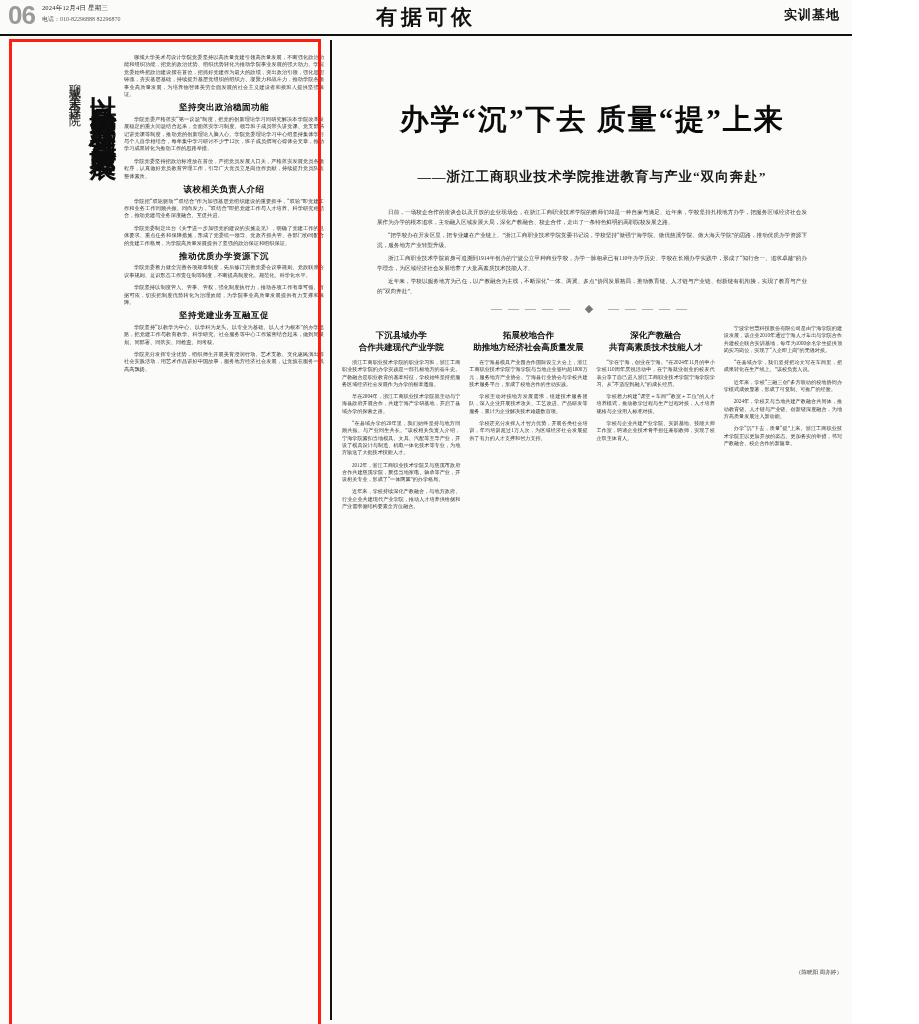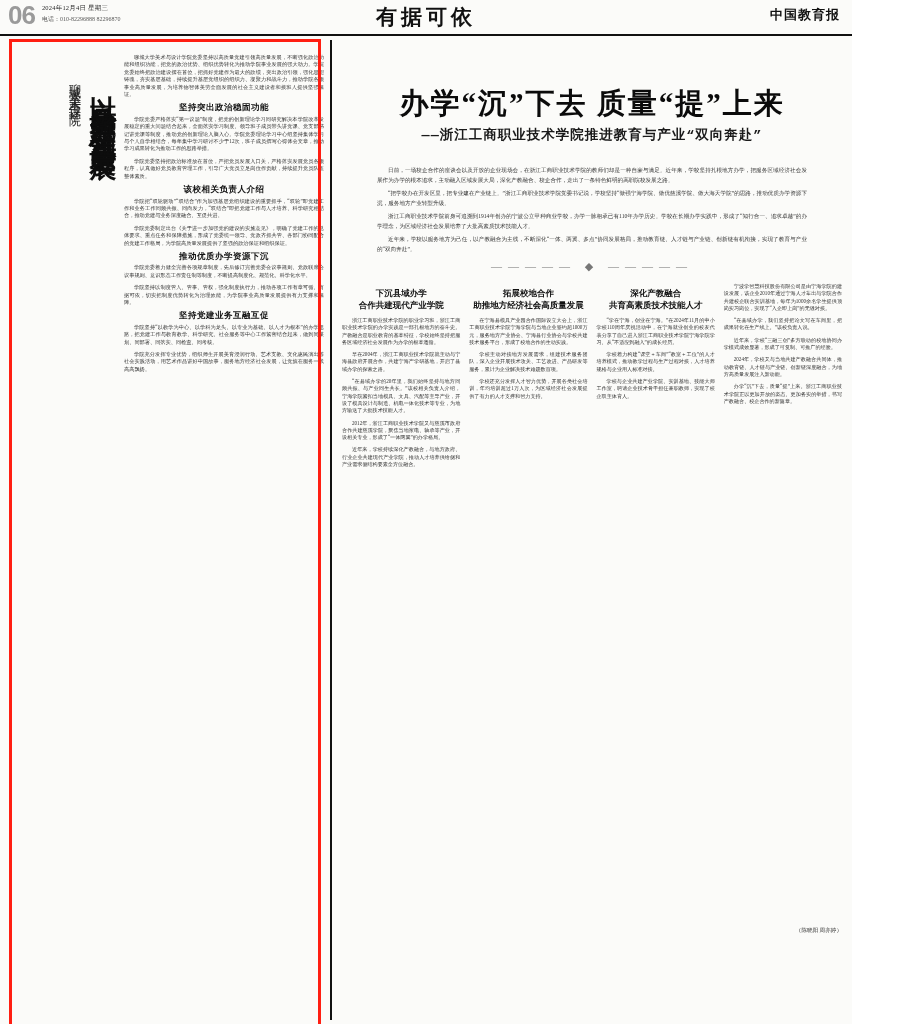--- a/index.html
+++ b/index.html
@@ -104,21 +104,21 @@
     z-index: 5;
   }
   .divider-v {
     width: 2px;
     background: #111;
     margin: 4px 0 4px 0;
   }
   .right-pane {
     flex: 1;
     box-sizing: border-box;
-    padding: 4px 10px 4px 10px;
+    padding: 20px 10px 4px 10px;
     position: relative;
   }
 
   
   .left-inner {
     display: flex;
     height: 100%;
     box-sizing: border-box;
     margin-top: 8px;
   }
@@ -185,23 +185,22 @@
     font-size: 29px;
     font-weight: bold;
     letter-spacing: 2px;
     color: #0b0b0b;
     line-height: 38px;
   }
   .r-subtitle {
     font-size: 13.5px;
     letter-spacing: 1px;
     color: #1a1a1a;
-    margin-top: 4px;
-    font-weight: bold;
-    font-family: Liberation Mono, monospace;
+    margin-top: 30px;
+    font-weight: bold;
   }
   .r-lead {
     margin: 16px auto 6px auto;
     width: 430px;
     font-size: 5.6px;
     line-height: 9.5px;
     color: #333;
     text-align: justify;
   }
   .r-lead p { margin: 0 0 4px 0; text-indent: 11px; }
@@ -246,21 +245,21 @@
 
 <div class="page">
 
   <div class="masthead">
     <div class="page-num">06</div>
     <div class="mh-meta">
       <div class="line1">2024年12月4日  星期三</div>
       <div class="line2">电话：010-82296888   82296870</div>
     </div>
     <div class="mh-title">有据可依</div>
-    <div class="mh-logo">中国教育报</div>
+    <div class="mh-logo">实训基地</div>
   </div>
 
   <div class="content">
 
     <div class="left-pane">
       <div class="redbox" id="redbox" style="height: 1010px;"></div>
 
       <div class="left-inner">
         <div class="vert-title-wrap">
           <div class="vert-main">以高质量党建引领高质量发展</div>

